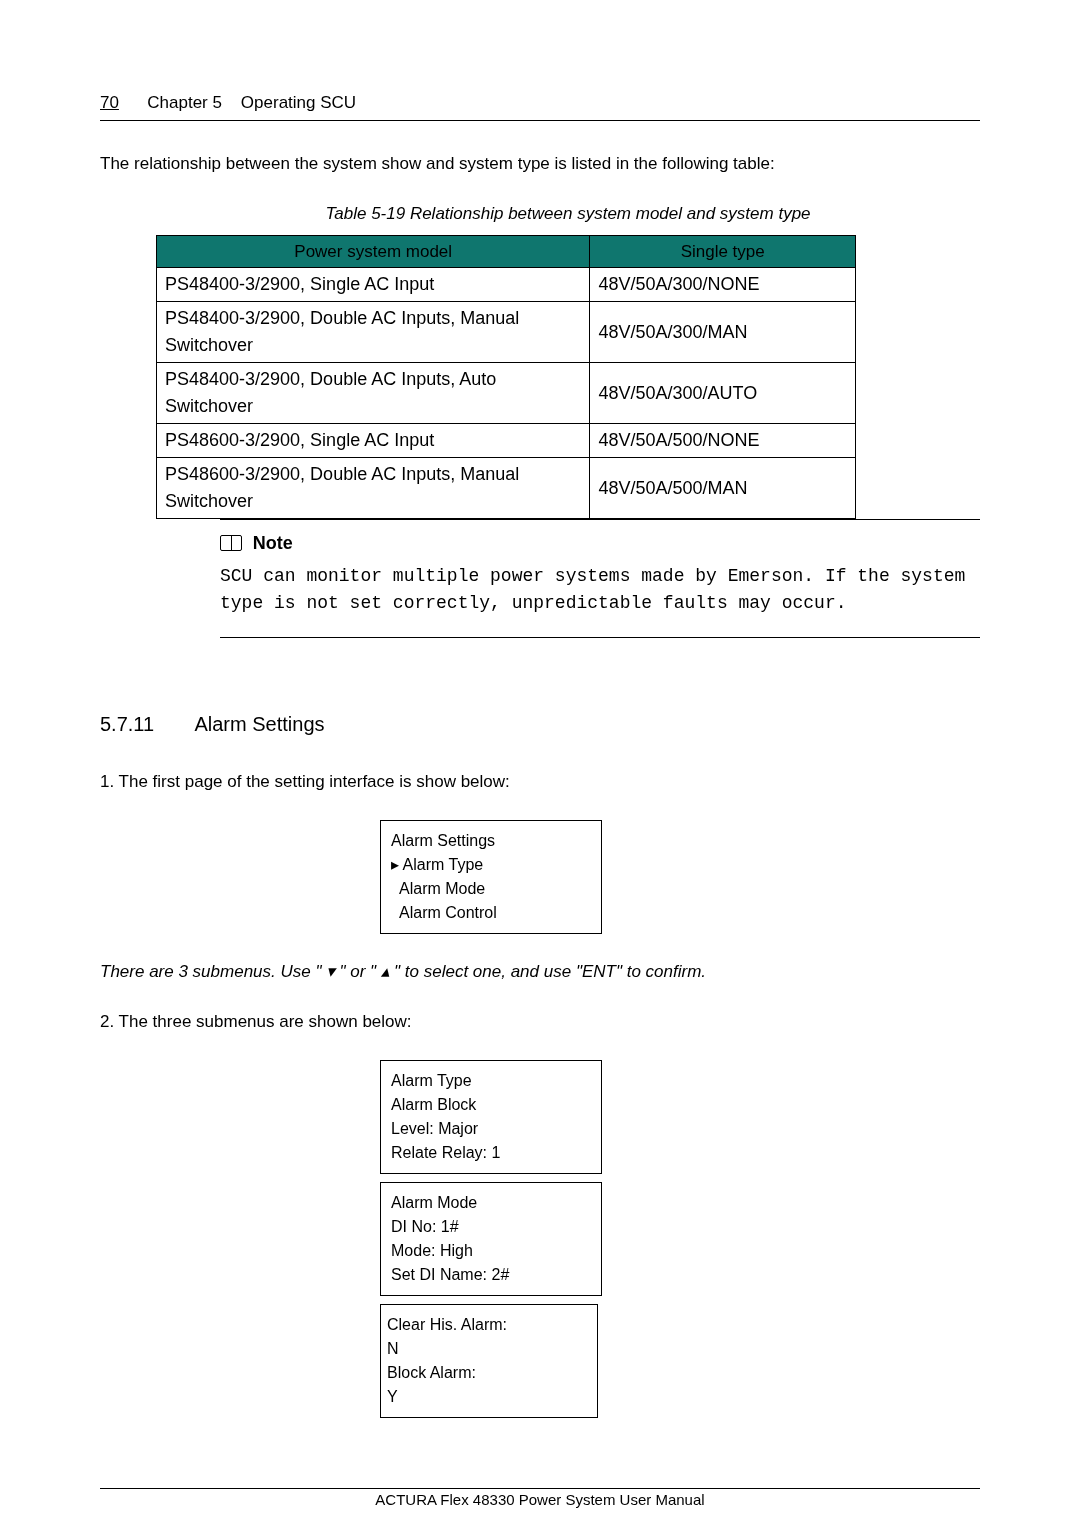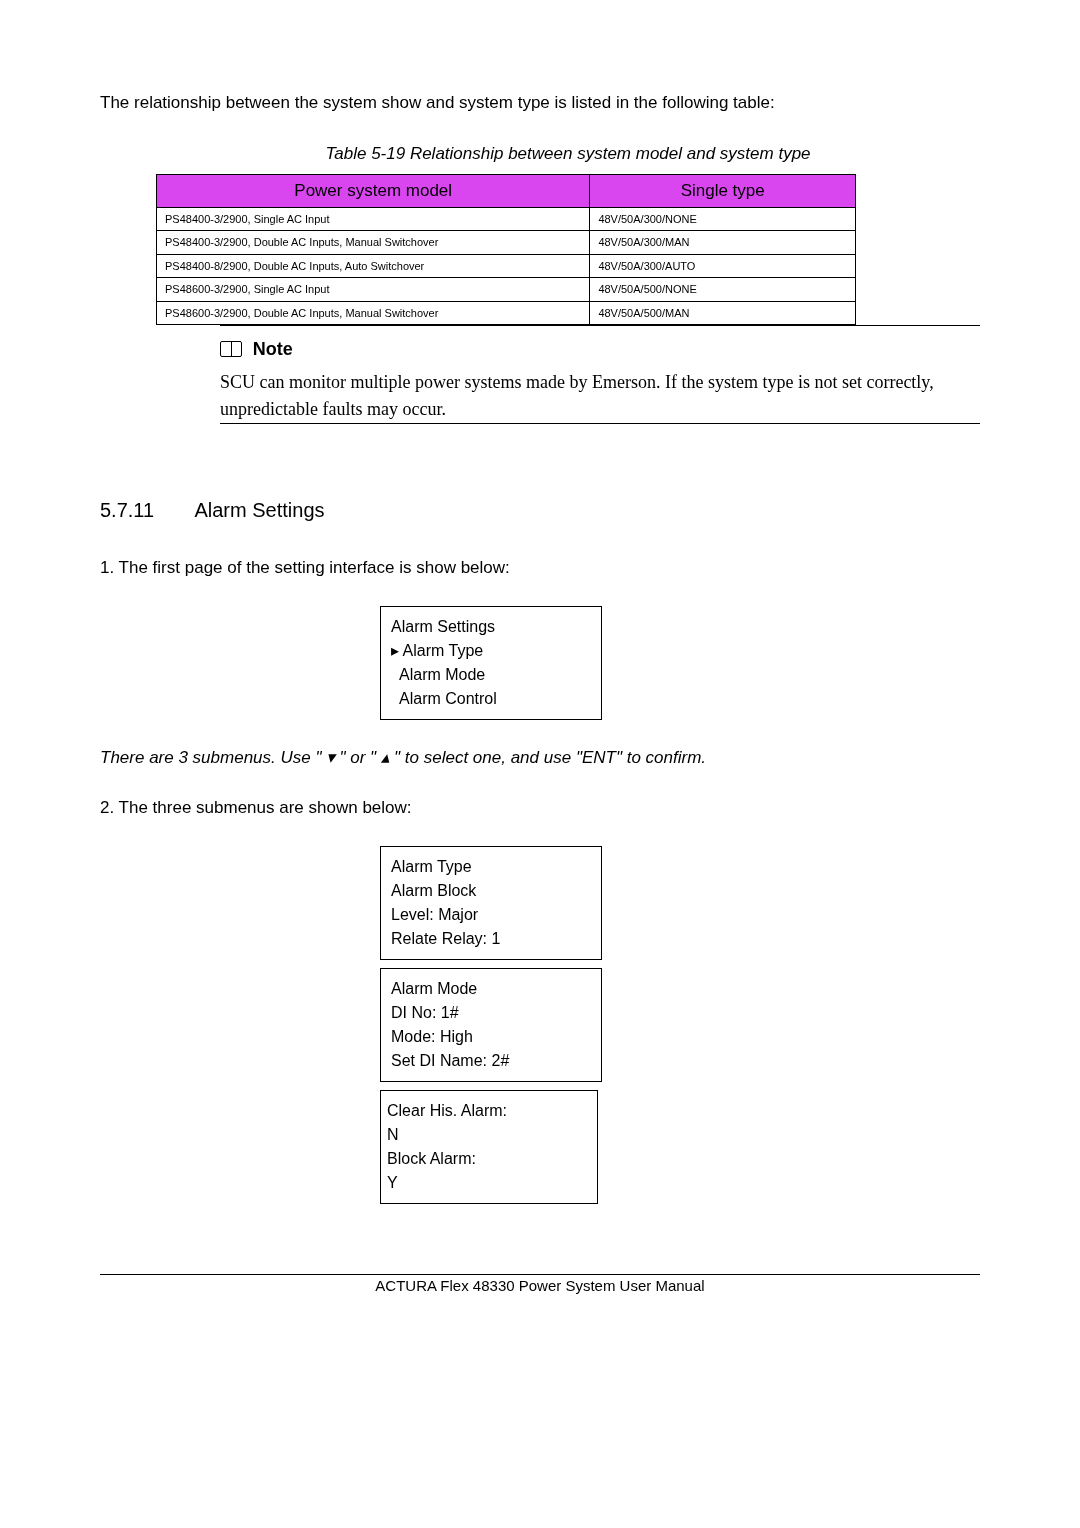--- a/index.html
+++ b/index.html
@@ -37,27 +37,27 @@
     table.sys {
       border-collapse: collapse;
       width: 700px;
     }
     table.sys th, table.sys td {
       border: 1px solid #000;
       text-align: left;
       padding: 3px 8px;
     }
     table.sys th {
-      background: #d946ef;
+      background: #0f766e;
       text-align: center;
       font-weight: normal;
       font-size: 17px;
     }
     table.sys td {
-      font-size: 11px;
+      font-size: 18px;
     }
     table.sys th:first-child { width: 62%; }
     .note-block {
       margin-left: 120px;
     }
     .note-top {
       border-top: 1px solid #000;
       padding-top: 10px;
     }
     .note-label {
@@ -74,23 +74,23 @@
       vertical-align: -2px;
       margin-right: 6px;
     }
     .book-icon::before {
       content: "";
       position: absolute;
       left: 50%; top: 0; bottom: 0;
       border-left: 1px solid #000;
     }
     .note-body {
-      font-family: Liberation Serif, serif;
+      font-family: Liberation Mono, monospace;
       font-size: 18px;
-      padding-bottom: 0;
+      padding-bottom: 20px;
       border-bottom: 1px solid #000;
       margin-top: 6px;
     }
     .section-heading {
       margin-top: 71px;
       font-size: 20px;
     }
     .section-num {
       display: inline-block;
       width: 90px;
@@ -108,41 +108,48 @@
       margin-top: 70px;
       text-align: center;
       font-size: 15px;
     }
   </style>
 </head>
 <body>
 
 <div class="page">
 
+  <div class="header">
+    <span><u>70</u></span>
+    &nbsp;&nbsp;&nbsp;&nbsp;
+    <span>Chapter 5</span>
+    &nbsp;&nbsp;
+    <span>Operating SCU</span>
+  </div>
 
   <p class="para indent">The relationship between the system show and system type is listed in the following table:</p>
 
   <div class="indent">
     <div class="table-caption">Table 5-19    Relationship between system model and system type</div>
     <table class="sys">
       <tbody>
           <tr>
         <th>Power system model</th>
         <th>Single type</th>
       </tr>
       <tr>
             <td>PS48400-3/2900, Single AC Input</td>
             <td>48V/50A/300/NONE</td>
           </tr>
       <tr>
             <td>PS48400-3/2900, Double AC Inputs, Manual Switchover</td>
             <td>48V/50A/300/MAN</td>
           </tr>
       <tr>
-            <td>PS48400-8/2900, Double AC Inputs, Auto Switchover</td>
+            <td>PS48400-3/2900, Double AC Inputs, Auto Switchover</td>
             <td>48V/50A/300/AUTO</td>
           </tr>
       <tr>
             <td>PS48600-3/2900, Single AC Input</td>
             <td>48V/50A/500/NONE</td>
           </tr>
       <tr>
             <td>PS48600-3/2900, Double AC Inputs, Manual Switchover</td>
             <td>48V/50A/500/MAN</td>
           </tr>

